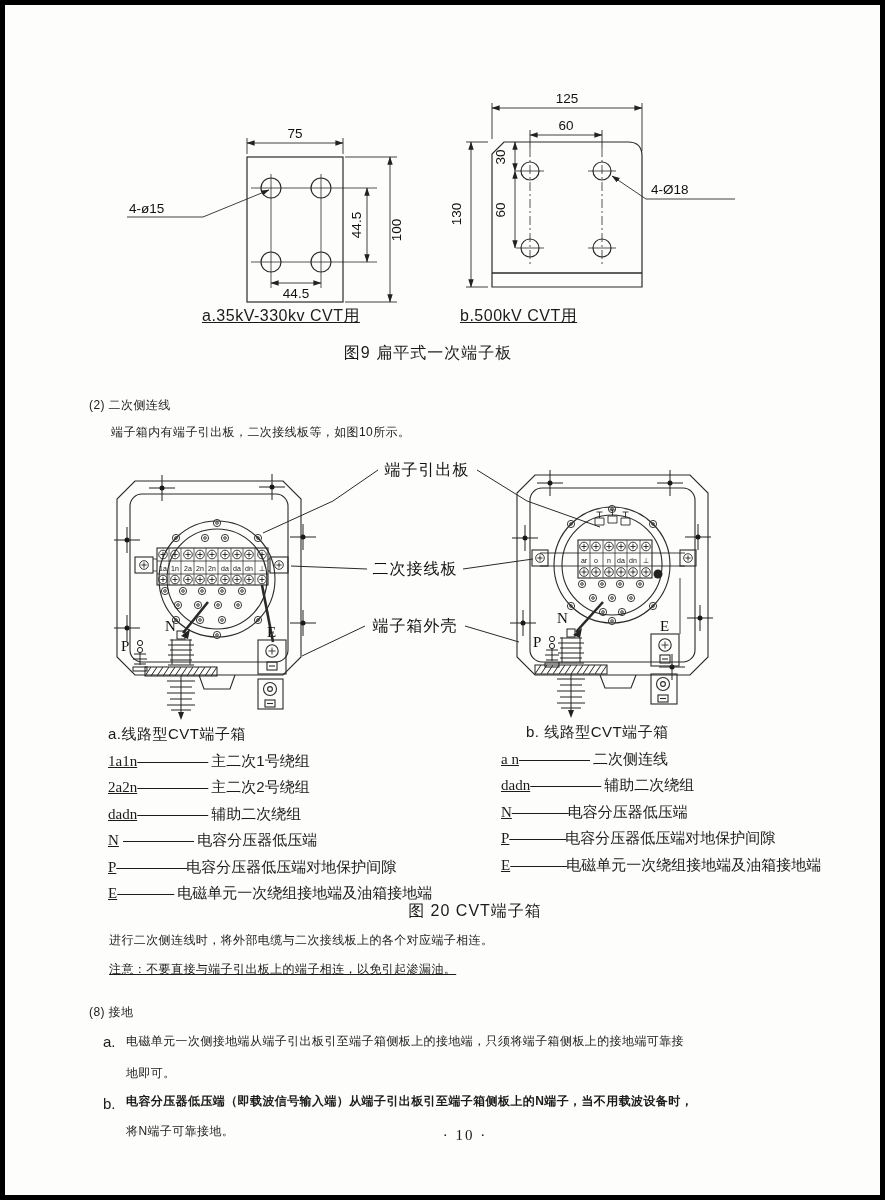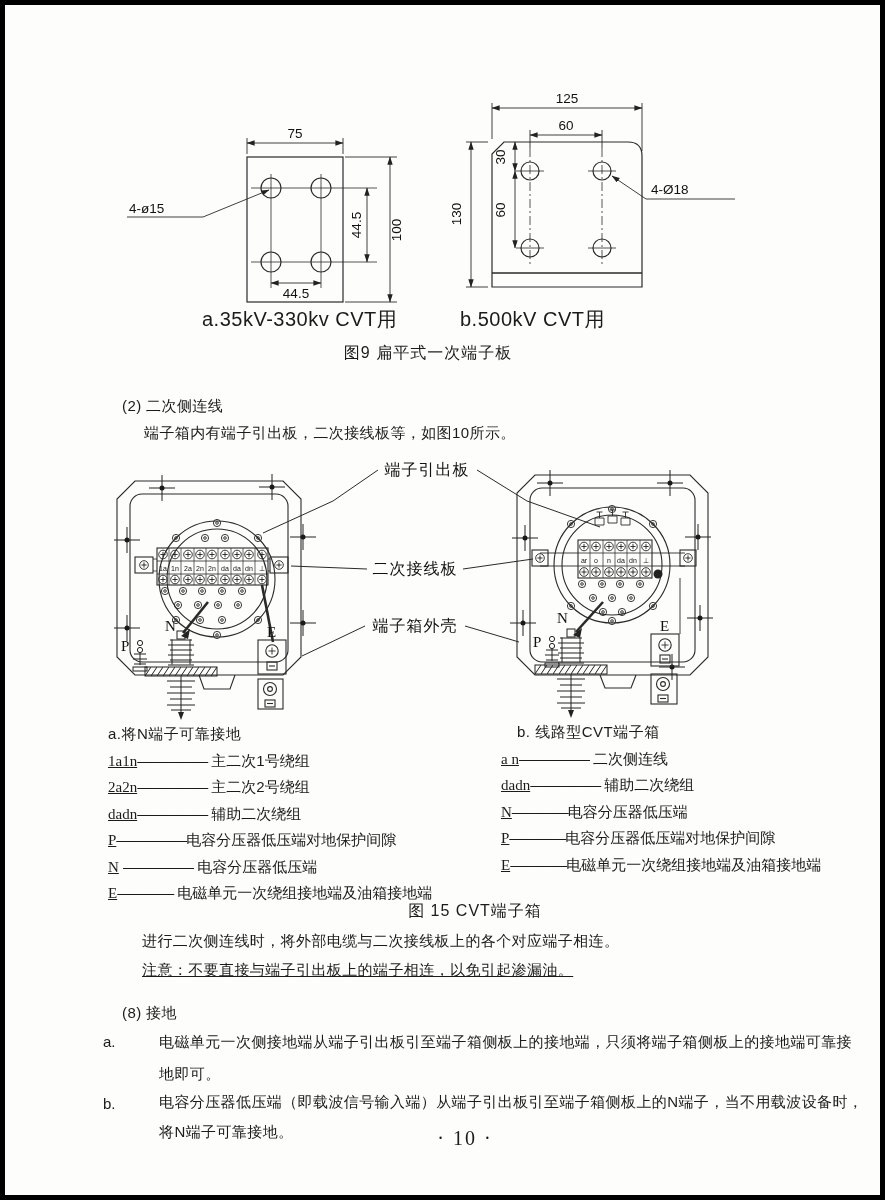--- a/index.html
+++ b/index.html
@@ -6,28 +6,28 @@
   .page{position:relative;width:885px;height:1200px;background:#fdfdfc;box-sizing:border-box;
         border:5px solid #000;overflow:hidden;
         font-family:"Liberation Sans","DejaVu Sans",sans-serif;color:#1b1b1b;}
   .abs{position:absolute;}
   svg{overflow:visible;}
   svg text{fill:#111;font-family:"Liberation Sans","DejaVu Sans",sans-serif;}
   svg .dim{font-size:13.5px;}
   svg .cjk{font-size:16px;letter-spacing:1px;}
   svg .tl{font-size:7px;}
   svg .lbl{font-size:15px;font-family:"Liberation Serif","DejaVu Serif",serif;}
-  .cap{font-size:20px;letter-spacing:0.5px;}
+  .cap{font-size:16px;letter-spacing:0.5px;text-decoration:underline;}
   .figcap{font-size:16px;letter-spacing:1px;text-align:center;}
-  .txt{font-size:15px;letter-spacing:0.4px;margin-left:33px;}
+  .txt{font-size:12px;letter-spacing:0.4px;}
   .legend{font-size:15px;line-height:26.5px;white-space:nowrap;}
   .legend .t{font-family:"Liberation Serif","DejaVu Serif",serif;text-decoration:underline;}
   .legend .d{letter-spacing:-1px;}
   .lg-title{letter-spacing:0.5px;}
-  .pageno{font-size:20px;font-family:"Liberation Serif","DejaVu Serif",serif;letter-spacing:2px;}
+  .pageno{font-size:15px;font-family:"Liberation Serif","DejaVu Serif",serif;letter-spacing:2px;}
   .s3-label{font-size:15px;}
 </style>
 </head>
 <body>
 
 <div class="page">
 
   <svg class="abs" style="left:80px;top:85px;" width="790" height="250" viewBox="0 0 790 250">
     <defs>
       <marker id="ar9" markerWidth="10" markerHeight="8" refX="8.5" refY="3" orient="auto-start-reverse">
@@ -319,46 +319,46 @@
       <path d="M368 119L438 109"></path>
       <path d="M270 176L207 206"></path>
       <path d="M370 176L424 192"></path>
     </g>
     <text class="cjk" x="332" y="25" text-anchor="middle">端子引出板</text>
     <text class="cjk" x="320" y="124" text-anchor="middle">二次接线板</text>
     <text class="cjk" x="320" y="181" text-anchor="middle">端子箱外壳</text>
   </svg>
 
   <div class="abs legend" style="left:103px;top:716px;">
-    <div class="lg-title">a.将N端子可靠接地</div>
+    <div class="lg-title">a.线路型CVT端子箱</div>
     <div><span class="t">1a1n</span><span class="d">—————</span><span> 主二次1号绕组</span></div>
     <div><span class="t">2a2n</span><span class="d">—————</span><span> 主二次2号绕组</span></div>
     <div><span class="t">dadn</span><span class="d">—————</span><span> 辅助二次绕组</span></div>
+    <div><span class="t">N</span> <span class="d">—————</span><span> 电容分压器低压端</span></div>
     <div><span class="t">P</span><span class="d">—————</span><span>电容分压器低压端对地保护间隙</span></div>
-    <div><span class="t">N</span> <span class="d">—————</span><span> 电容分压器低压端</span></div>
     <div><span class="t">E</span><span class="d">————</span><span> 电磁单元一次绕组接地端及油箱接地端</span></div>
   </div>
 
   <div class="abs legend" style="left:496px;top:714px;">
-    <div class="lg-title" style="margin-left:16px;">b. 线路型CVT端子箱</div>
+    <div class="lg-title" style="margin-left:25px;">b. 线路型CVT端子箱</div>
     <div><span class="t">a n</span><span class="d">—————</span><span> 二次侧连线</span></div>
     <div><span class="t">dadn</span><span class="d">—————</span><span> 辅助二次绕组</span></div>
     <div><span class="t">N</span><span class="d">————</span><span>电容分压器低压端</span></div>
     <div><span class="t">P</span><span class="d">————</span><span>电容分压器低压端对地保护间隙</span></div>
     <div><span class="t">E</span><span class="d">————</span><span>电磁单元一次绕组接地端及油箱接地端</span></div>
   </div>
 
-  <div class="abs figcap" style="left:340px;top:896px;width:260px;">图 15 CVT端子箱</div>
+  <div class="abs figcap" style="left:340px;top:896px;width:260px;">图 20 CVT端子箱</div>
 
   <div class="abs txt" style="left:104px;top:927px;">进行二次侧连线时，将外部电缆与二次接线板上的各个对应端子相连。</div>
   <div class="abs txt" style="left:104px;top:956px;text-decoration:underline;">注意：不要直接与端子引出板上的端子相连，以免引起渗漏油。</div>
 
   <div class="abs txt" style="left:84px;top:999px;">(8)  接地</div>
   <div class="abs s3-label" style="left:98px;top:1028px;">a.</div>
   <div class="abs txt" style="left:121px;top:1028px;">电磁单元一次侧接地端从端子引出板引至端子箱侧板上的接地端，只须将端子箱侧板上的接地端可靠接</div>
   <div class="abs txt" style="left:121px;top:1060px;">地即可。</div>
   <div class="abs s3-label" style="left:98px;top:1090px;">b.</div>
-  <div class="abs txt" style="left:121px;top:1088px;">电容分压器低压端（即载波信号输入端）从端子引出板引至端子箱侧板上的N端子，当不用载波设备时，</div>
+  <div class="abs txt" style="left:121px;top:1088px;font-weight:bold;">电容分压器低压端（即载波信号输入端）从端子引出板引至端子箱侧板上的N端子，当不用载波设备时，</div>
   <div class="abs txt" style="left:121px;top:1118px;">将N端子可靠接地。</div>
 
   <div class="abs pageno" style="left:400px;top:1122px;width:120px;text-align:center;">· 10 ·</div>
 
 </div>
 
 </body></html>

